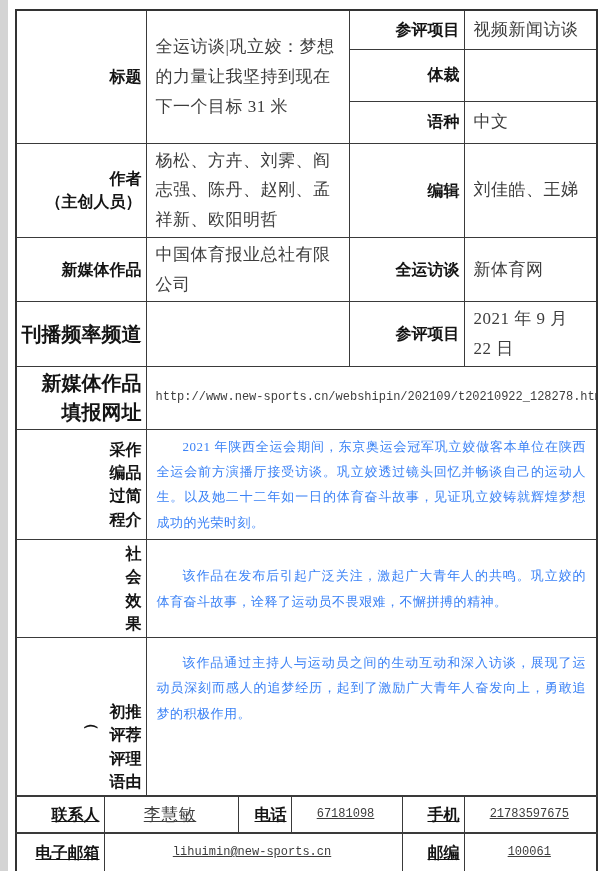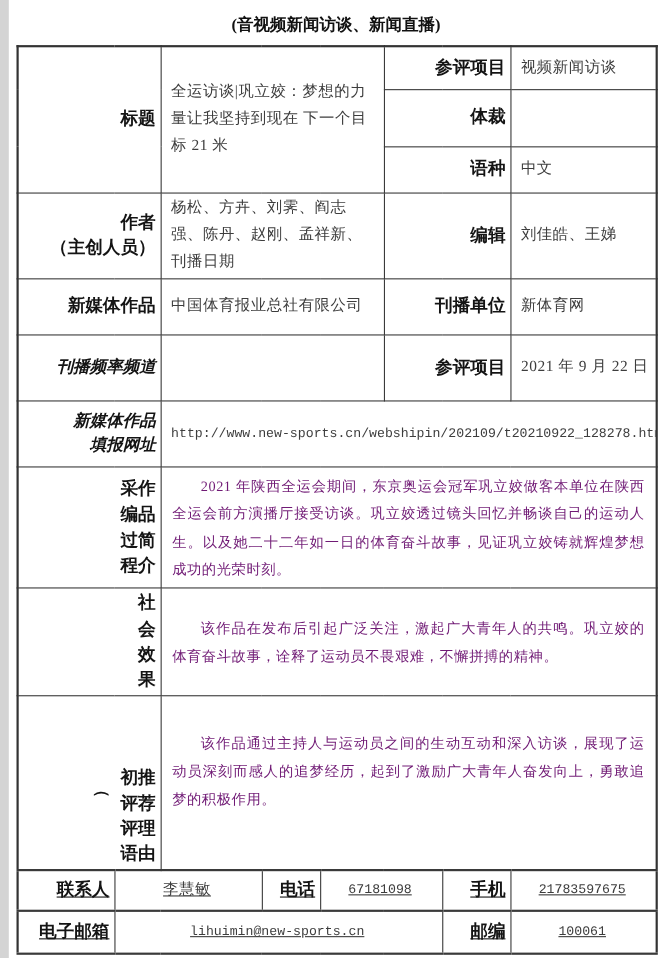--- a/index.html
+++ b/index.html
@@ -47,44 +47,44 @@
   table.form{border:2px solid #333;}
   td.label{
     text-align:right;
     font-weight:bold;
     font-size:16px;
     color:#141414;
     white-space:pre-line;
     line-height:1.45;
     margin-top:12px;
   }
-  td.label-sm{font-size:15px;font-style:italic;}
+  td.label-sm{font-size:20px;}
   td.value{
-    font-size:14px;
+    font-size:17px;
     color:#3d3d3d;
     text-align:left;
     padding-left:9px;
     padding-right:6px;
     line-height:1.75;
     letter-spacing:0.5px;
   }
   td.value-center{text-align:center;padding-left:4px;}
   td.mono{
     font-family:"Liberation Mono","DejaVu Sans Mono",monospace;
     font-size:12px;
     letter-spacing:0;
   }
   td.para{
     vertical-align:middle;
     padding:4px 10px;
   }
   td.para p{
     margin:0;
     font-size:13px;
-    color:#701a75;
+    color:#3b82f6;
     line-height:1.95;
     text-align:justify;
     text-indent:2em;
     letter-spacing:0.5px;
   }
   .vparen{
     display:block;
     height:14px;
     line-height:10px;
     font-weight:bold;
@@ -94,64 +94,63 @@
   }
   .url-cell{white-space:nowrap;}
 </style>
 </head>
 <body>
 
 <div class="page-edge"></div>
 
 <div class="sheet">
 
-  <div class="doc-subtitle">(音视频新闻访谈、新闻直播)</div>
 
   <table class="form">
     <colgroup>
       <col style="width:88px">
         <col style="width:42px">
         <col style="width:92px">
         <col style="width:53px">
       <col style="width:58px">
         <col style="width:53px">
         <col style="width:62px">
         <col style="width:133px">
     </colgroup>
 
     <tbody>
         <tr style="height:39px">
       <td class="label" colspan="2" rowspan="3">标题</td>
-      <td class="value" colspan="3" rowspan="3">全运访谈|巩立姣：梦想的力量让我坚持到现在 下一个目标 21 米</td>
+      <td class="value" colspan="3" rowspan="3">全运访谈|巩立姣：梦想的力量让我坚持到现在 下一个目标 31 米</td>
       <td class="label" colspan="2">参评项目</td>
       <td class="value">视频新闻访谈</td>
     </tr>
 
     <tr style="height:52px">
       <td class="label" colspan="2">体裁</td>
       <td class="value"></td>
     </tr>
 
     <tr style="height:42px">
       <td class="label" colspan="2">语种</td>
       <td class="value">中文</td>
     </tr>
 
     <tr style="height:67px">
       <td class="label" colspan="2">作者
 （主创人员）</td>
-      <td class="value" colspan="3">杨松、方卉、刘霁、阎志强、陈丹、赵刚、孟祥新、刊播日期</td>
+      <td class="value" colspan="3">杨松、方卉、刘霁、阎志强、陈丹、赵刚、孟祥新、欧阳明哲</td>
       <td class="label" colspan="2">编辑</td>
       <td class="value">刘佳皓、王娣</td>
     </tr>
 
     <tr style="height:51px">
       <td class="label" colspan="2">新媒体作品</td>
       <td class="value" colspan="3">中国体育报业总社有限公司</td>
-      <td class="label" colspan="2">刊播单位</td>
+      <td class="label" colspan="2">全运访谈</td>
       <td class="value">新体育网</td>
     </tr>
 
     <tr style="height:60px">
       <td class="label label-sm" colspan="2">刊播频率频道</td>
       <td class="value" colspan="3"></td>
       <td class="label" colspan="2">参评项目</td>
       <td class="value">2021 年 9 月 22 日</td>
     </tr>
 
@@ -182,21 +181,21 @@
     </tr>
 
     <tr style="height:124px">
       <td class="label" colspan="2">
         <span class="vparen">（</span>
         <span style="white-space:pre-line;">初推
 评荐
 评理
 语由</span>
       </td>
-      <td class="para" colspan="6" style="vertical-align:top;padding-top:30px;">
+      <td class="para" colspan="6" style="vertical-align:top;padding-top:12px;">
         <p>该作品通过主持人与运动员之间的生动互动和深入访谈，展现了运动员深刻而感人的追梦经历，起到了激励广大青年人奋发向上，勇敢追梦的积极作用。</p>
       </td>
     </tr>
 
     <tr class="thick" style="height:37px">
       <td class="label">联系人</td>
       <td class="value value-center" colspan="2">李慧敏</td>
       <td class="label">电话</td>
       <td class="value value-center mono" colspan="2">67181098</td>
       <td class="label">手机</td>

